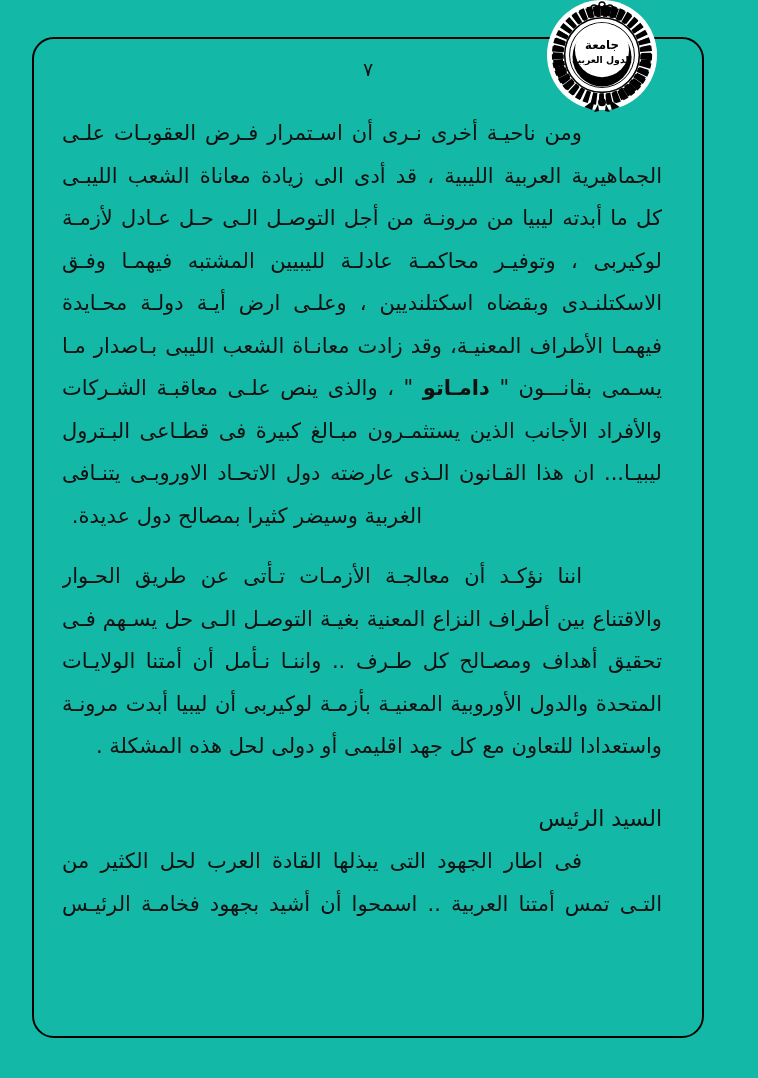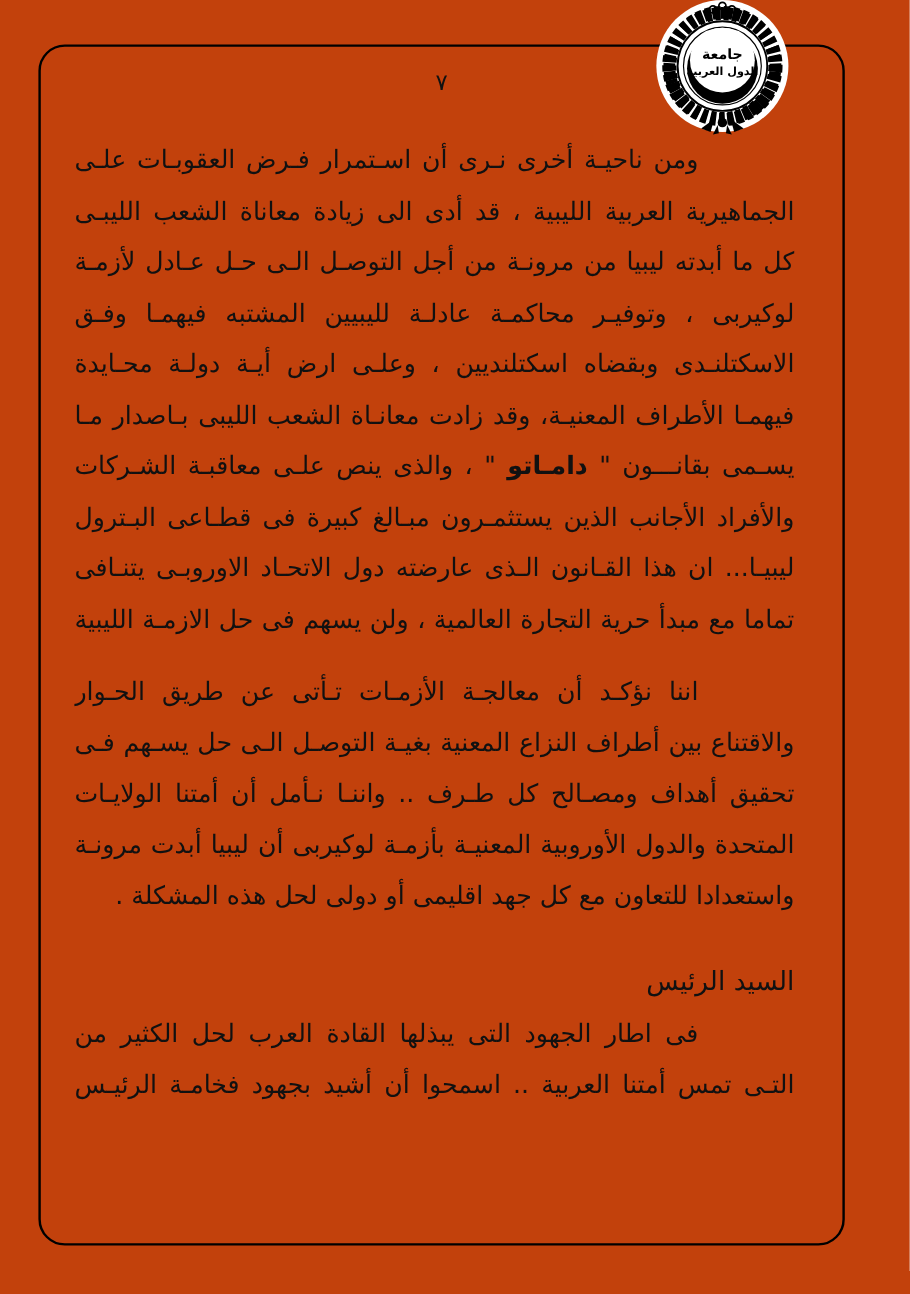--- a/index.html
+++ b/index.html
@@ -3,21 +3,21 @@
 <meta charset="utf-8">
 <style>
   html,body{margin:0;padding:0;background:#ffffff;}
   body{
     width:758px;height:1078px;
     font-family:"DejaVu Sans",sans-serif;
     color:#111111;
     position:relative;
     overflow:hidden;
   }
-  .page{position:relative;width:758px;height:1078px;background:#c2410c;}
+  .page{position:relative;width:758px;height:1078px;background:#14b8a6;}
   
   .border-frame{
     position:absolute;left:32px;top:37px;width:672px;height:1001px;
     border:2px solid #000000;border-radius:22px;box-sizing:border-box;
     z-index:1;background:transparent;
   }
   
   .emblem{
     position:absolute;left:543px;top:0;width:118px;height:114px;z-index:3;
   }
@@ -98,21 +98,21 @@
       <div class="block paragraph">
         <div class="line first"><span>ومن ناحيـة أخرى نـرى أن اسـتمرار فـرض العقوبـات علـى</span></div>
         <div class="line mid"><span>الجماهيرية العربية الليبية ، قد أدى الى زيادة معاناة الشعب الليبـى رغم</span></div>
         <div class="line mid"><span>كل ما أبدته ليبيا من مرونـة من أجل التوصـل الـى حـل عـادل لأزمـة</span></div>
         <div class="line mid"><span>لوكيربى ، وتوفيـر محاكمـة عادلـة لليبيين المشتبه فيهمـا وفـق القـانون</span></div>
         <div class="line mid"><span>الاسكتلنـدى وبقضاه اسكتلنديين ، وعلـى ارض أيـة دولـة محـايدة تتفـق</span></div>
         <div class="line mid"><span>فيهمـا الأطراف المعنيـة، وقد زادت معانـاة الشعب الليبى بـاصدار مـا</span></div>
         <div class="line mid"><span>يسـمى بقانـــون " </span><span class="seg-bold">دامـاتو</span><span> " ، والذى ينص علـى معاقبـة الشـركات</span></div>
         <div class="line mid"><span>والأفراد الأجانب الذين يستثمـرون مبـالغ كبيرة فى قطـاعى البـترول</span></div>
         <div class="line mid"><span>ليبيـا... ان هذا القـانون الـذى عارضته دول الاتحـاد الاوروبـى يتنـافى</span></div>
-        <div class="line mid"><span>تماما مع مبدأ حرية التجارة العالمية ، ولن يسهم فى حل الازمـة الليبية</span></div>
+        <div class="line end-offset"><span>الغربية وسيضر كثيرا بمصالح دول عديدة.</span></div>
       </div>
       <div class="block paragraph">
         <div class="line first"><span>اننا نؤكـد أن معالجـة الأزمـات تـأتى عن طريق الحـوار والاقنـاع</span></div>
         <div class="line mid"><span>والاقتناع بين أطراف النزاع المعنية بغيـة التوصـل الـى حل يسـهم فـى</span></div>
         <div class="line mid"><span>تحقيق أهداف ومصـالح كل طـرف .. واننـا نـأمل أن أمتنا الولايـات</span></div>
         <div class="line mid"><span>المتحدة والدول الأوروبية المعنيـة بأزمـة لوكيربى أن ليبيا أبدت مرونـة</span></div>
         <div class="line last"><span>واستعدادا للتعاون مع كل جهد اقليمى أو دولى لحل هذه المشكلة .</span></div>
       </div>
       <div class="block heading">
         <div class="line heading"><span>السيد الرئيس</span></div>

